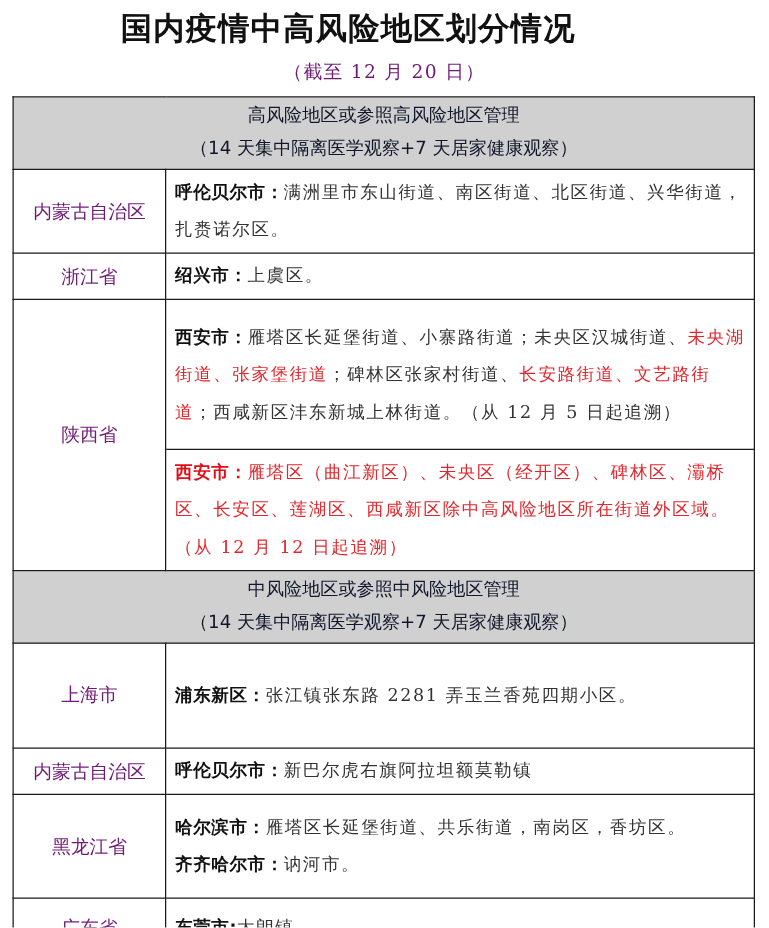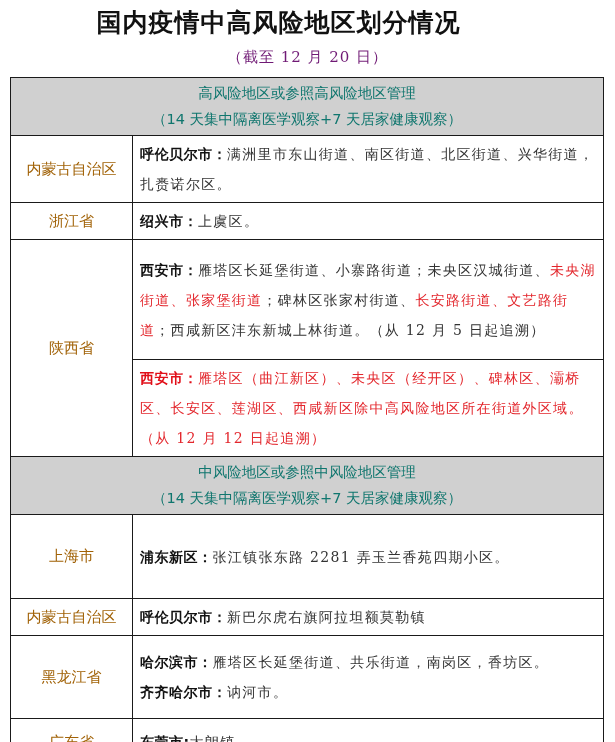--- a/index.html
+++ b/index.html
@@ -7,23 +7,23 @@
          font-family:"DejaVu Serif","Liberation Serif",serif; color:#2a2a2a; }
   .title { position:absolute; left:0; width:557px; top:6px; text-align:center;
            font-size:25px; font-weight:bold; letter-spacing:1px; color:#111; }
   .subtitle { position:absolute; left:0; width:615px; top:48px; text-align:center;
               font-size:15px; color:#701a75; letter-spacing:1px; }
   table { position:absolute; left:10px; top:77px; width:593px; border-collapse:collapse;
           table-layout:fixed; }
   td { border:1.5px solid #1a1a1a; padding:0; vertical-align:middle; }
   col.c1 { width:122px; } col.c2 { width:471px; }
   .sec { background:#d0d0d0; text-align:center; font-family:"DejaVu Sans","Liberation Sans",sans-serif;
-         font-size:14.5px; color:#0f766e; line-height:26px; padding:2px 0 3px 0; }
+         font-size:14.5px; color:#0f172a; line-height:26px; padding:2px 0 3px 0; }
   .prov { text-align:center; font-family:"DejaVu Sans","Liberation Sans",sans-serif;
-          font-size:15px; color:#a16207; }
+          font-size:15px; color:#701a75; }
   .detail { padding:3px 6px 3px 7px; font-size:14px; line-height:30px; letter-spacing:1.3px; color:#333;margin-left:18px; }
   .city { font-weight:bold; color:#111; font-family:"DejaVu Sans","Liberation Sans",sans-serif; letter-spacing:0.5px; }
   .red { color:#e3262c; }
   .city.red { color:#e10e18; }
   .line { display:block; }
 </style>
 </head>
 <body>
 
 <div class="title">国内疫情中高风险地区划分情况</div>

